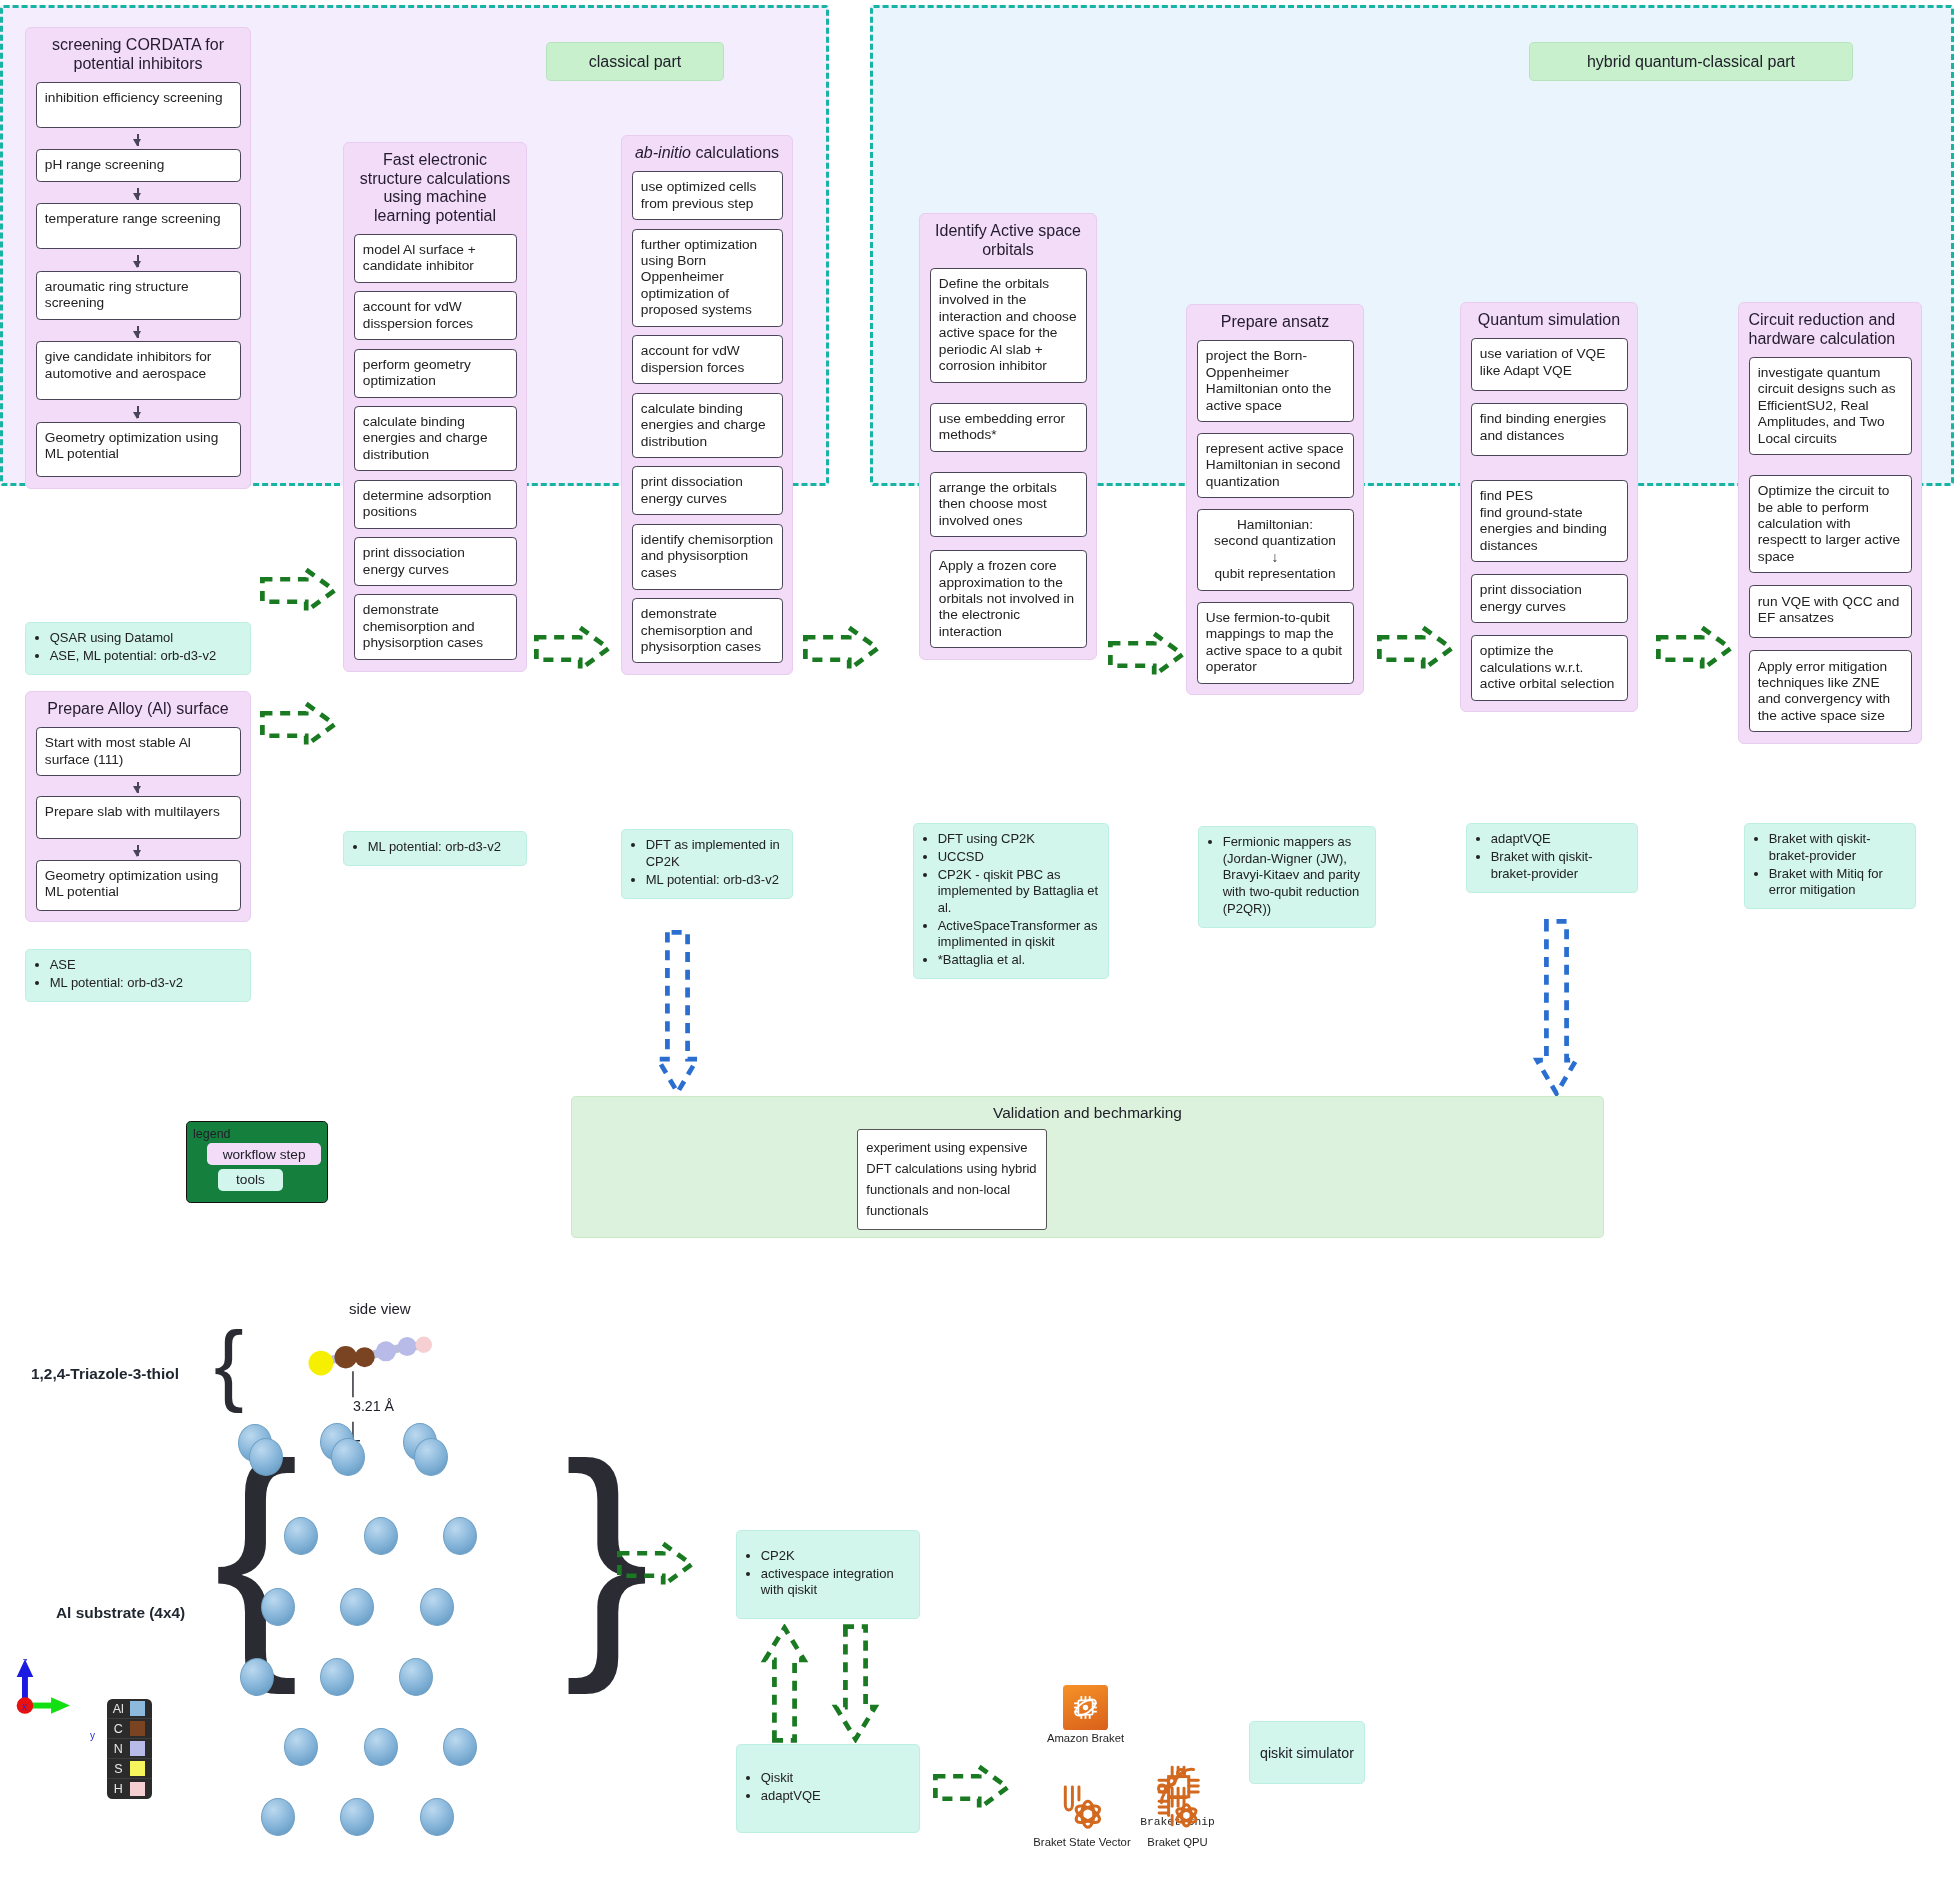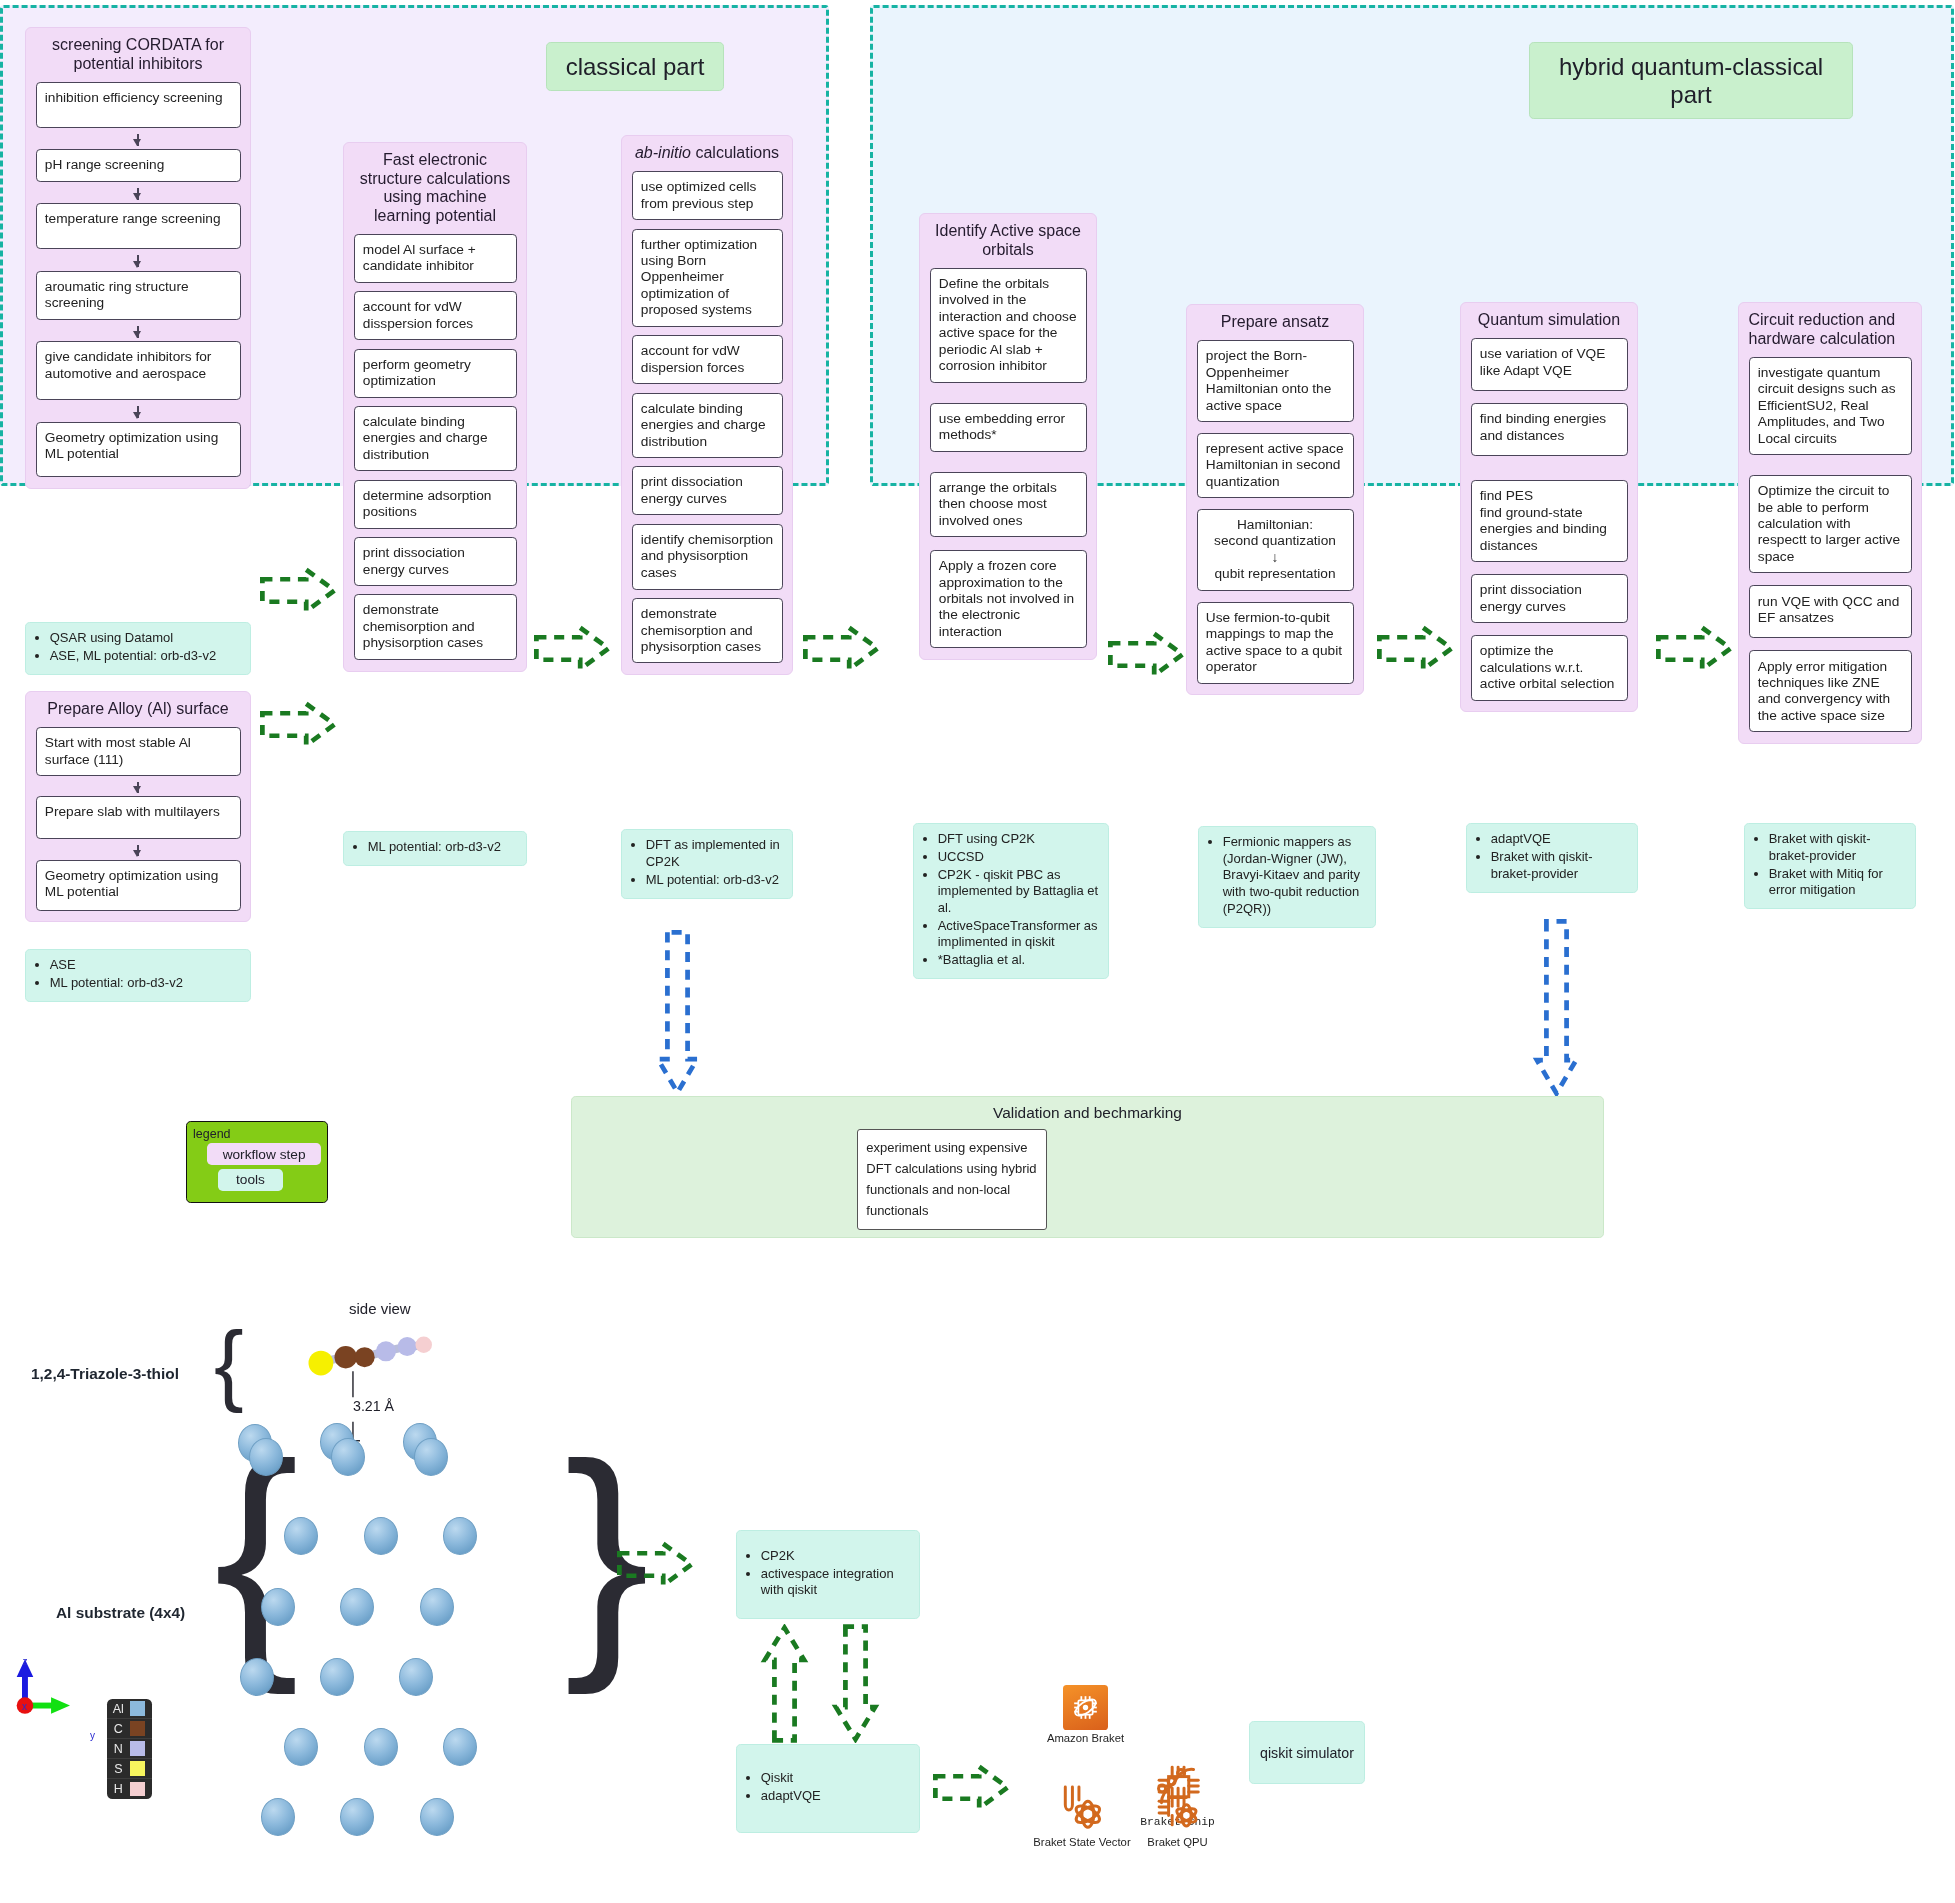--- a/index.html
+++ b/index.html
@@ -15,21 +15,21 @@
   
   .panel-dashed {
     border:3px dashed #17b3a3;
     border-radius:3.6px;
   }
   .panel-classical { background:#f3edfd; }
   .panel-hybrid    { background:#eaf4fd; }
 
   .part-label {
     background:#c9f0cd; border:0.6px solid #b6e3bb; border-radius:4.7px;
-    font-size:24px; padding:9.5px 15.4px; text-align:center; color:#20202a;
+    font-size:16px; padding:9.5px 15.4px; text-align:center; color:#20202a;
   }
 
   
   .group {
     background:#f2dcf7; border:0.6px solid #e8cdf0; border-radius:6px;
     padding:8.3px 9.5px 10.7px 9.5px;
   }
   .group-title {
     text-align:center; font-size:16px; line-height:1.16; margin-bottom:8.3px;
     color:#241b2e;
@@ -70,21 +70,21 @@
     background:#ddf2dc; border:0.6px solid #cbe8c9; border-radius:4.7px;
     padding:7.1px 0 9.5px 0;
   }
   .validation-title { text-align:center; font-size:15.4px; margin-bottom:7.1px; }
   .vbox {
     background:#fff; border:0.9px solid #555; border-radius:3px;
     font-size:13px; line-height:1.62; padding:7.1px 8.3px; color:#222;
   }
 
   
-  .legend-box { background:#84cc16; border:1.8px solid #111; border-radius:4.7px; padding:4.7px 6px 7.1px 6px; }
+  .legend-box { background:#15803d; border:1.8px solid #111; border-radius:4.7px; padding:4.7px 6px 7.1px 6px; }
   .legend-title { font-size:12.5px; margin-bottom:2.4px; }
   .legend-chip { border-radius:4.7px; font-size:13.7px; text-align:center; padding:3.6px 6px; margin:0 0 3.6px 15.4px; }
   .chip-step  { background:#f2dcf7; }
   .chip-tools { background:#d2f5ec; width:65px; margin-left:25px; }
 
   
   .sidelabel { font-size:15.4px; font-weight:bold; color:#1f2630; }
   .brace { font-size:89px; color:#2b2b33; font-weight:300; line-height:1; }
   .atom { position:absolute; border-radius:50%; }
   .al-atom {

